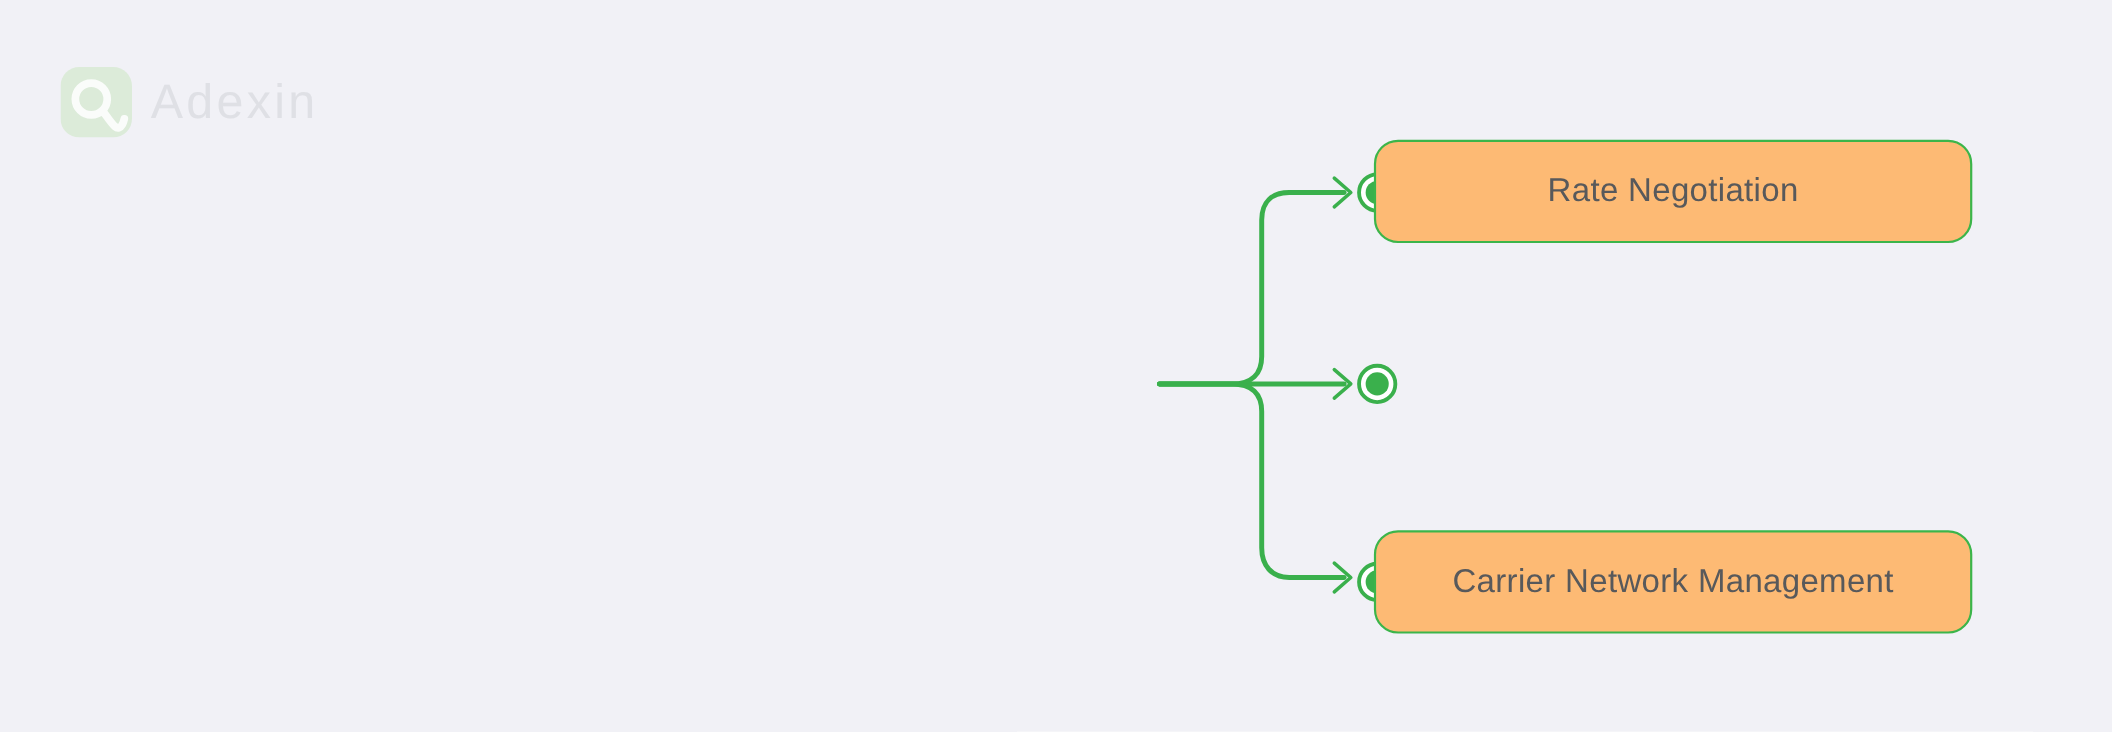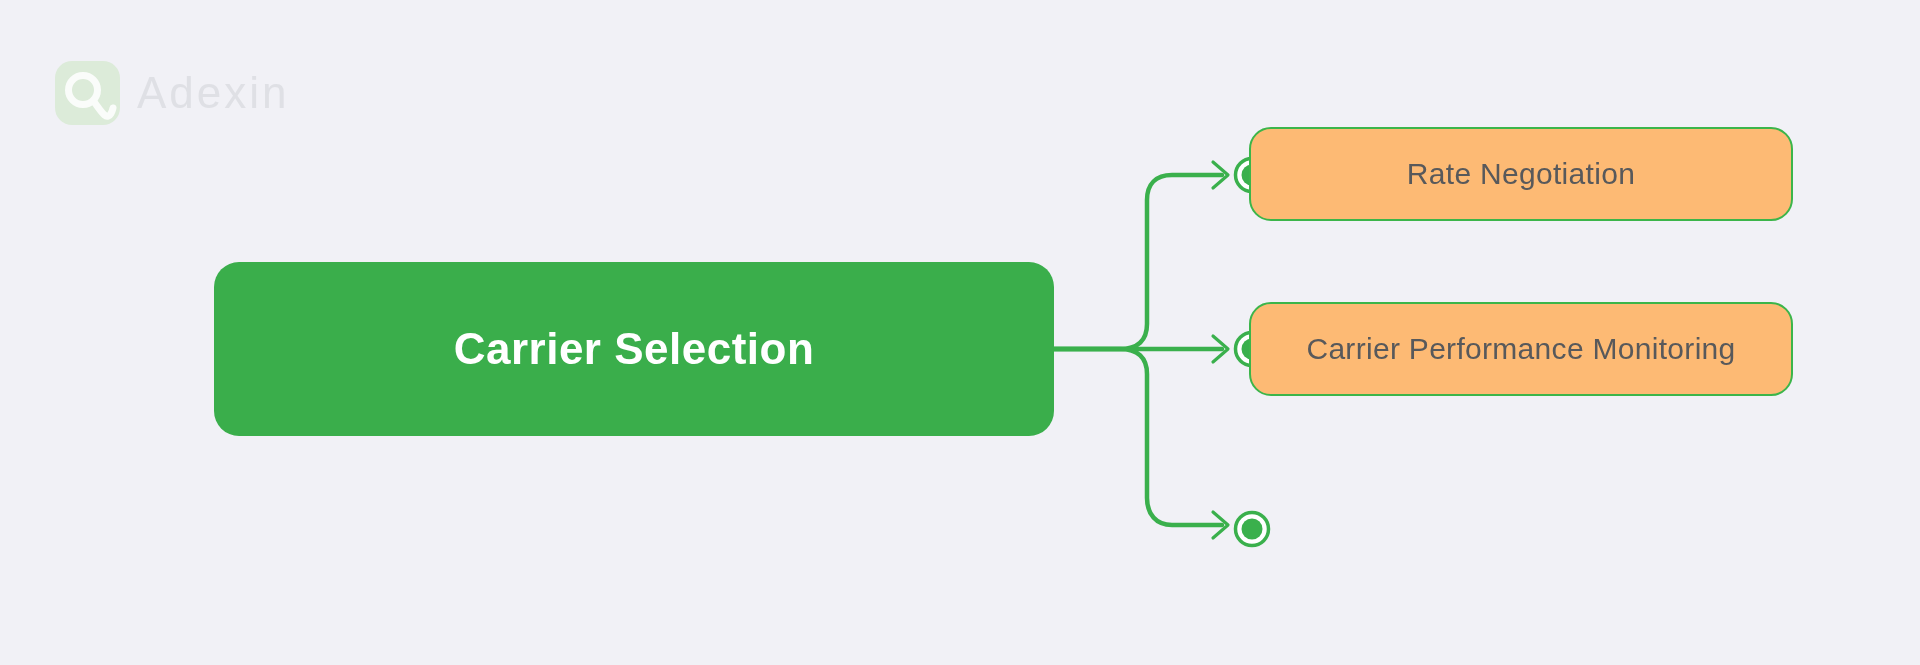--- a/index.html
+++ b/index.html
@@ -120,26 +120,23 @@
     <g>
       <circle cx="1252" cy="175" r="16.5" fill="#ffffff" stroke="#3ab04c" stroke-width="3.5"></circle>
       <circle cx="1252" cy="175" r="10.5" fill="#3ab04c"></circle>
       <circle cx="1252" cy="349" r="16.5" fill="#ffffff" stroke="#3ab04c" stroke-width="3.5"></circle>
       <circle cx="1252" cy="349" r="10.5" fill="#3ab04c"></circle>
       <circle cx="1252" cy="529" r="16.5" fill="#ffffff" stroke="#3ab04c" stroke-width="3.5"></circle>
       <circle cx="1252" cy="529" r="10.5" fill="#3ab04c"></circle>
     </g>
   </svg>
 
-  <div class="root-node">
-    <span class="root-label">Carrier Selection</span>
-  </div>
 
   <div class="child-node pos-1">
     <span class="child-label">Rate Negotiation</span>
   </div>
 
-  <div class="child-node pos-2">
-    <span class="child-label">Carrier Performance Monitoring</span>
+
+  <div class="child-node pos-3">
+    <span class="child-label">Carrier Network Management</span>
   </div>
-
 
 </div>
 
 </body></html>

